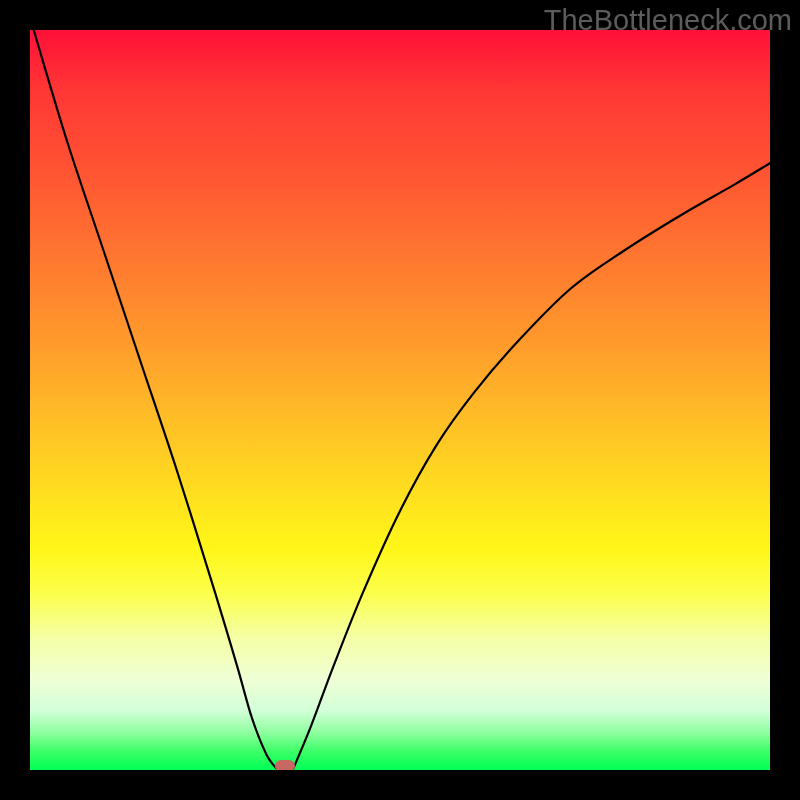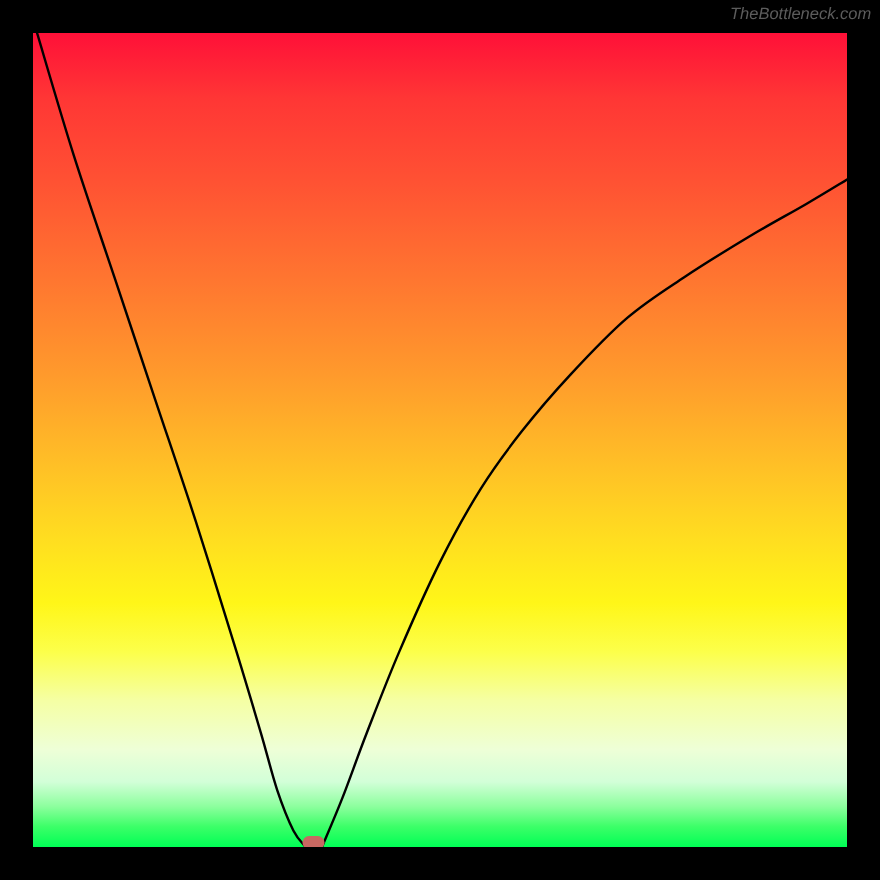--- a/index.html
+++ b/index.html
@@ -9,24 +9,23 @@
     height: 800px;
     background: #000;
     position: relative;
     font-family: Arial, sans-serif;
   }
   .watermark {
     position: absolute;
     top: 4px;
     right: 8px;
     color: #5c5c5c;
-    font-size: 15px;
+    font-size: 29px;
     font-weight: 500;
     z-index: 10;
-    font-style: italic;
   }
   .plot-area {
     position: absolute;
     left: 30px;
     top: 30px;
     width: 740px;
     height: 740px;
     overflow: hidden;
   }
   .gradient-bg {

